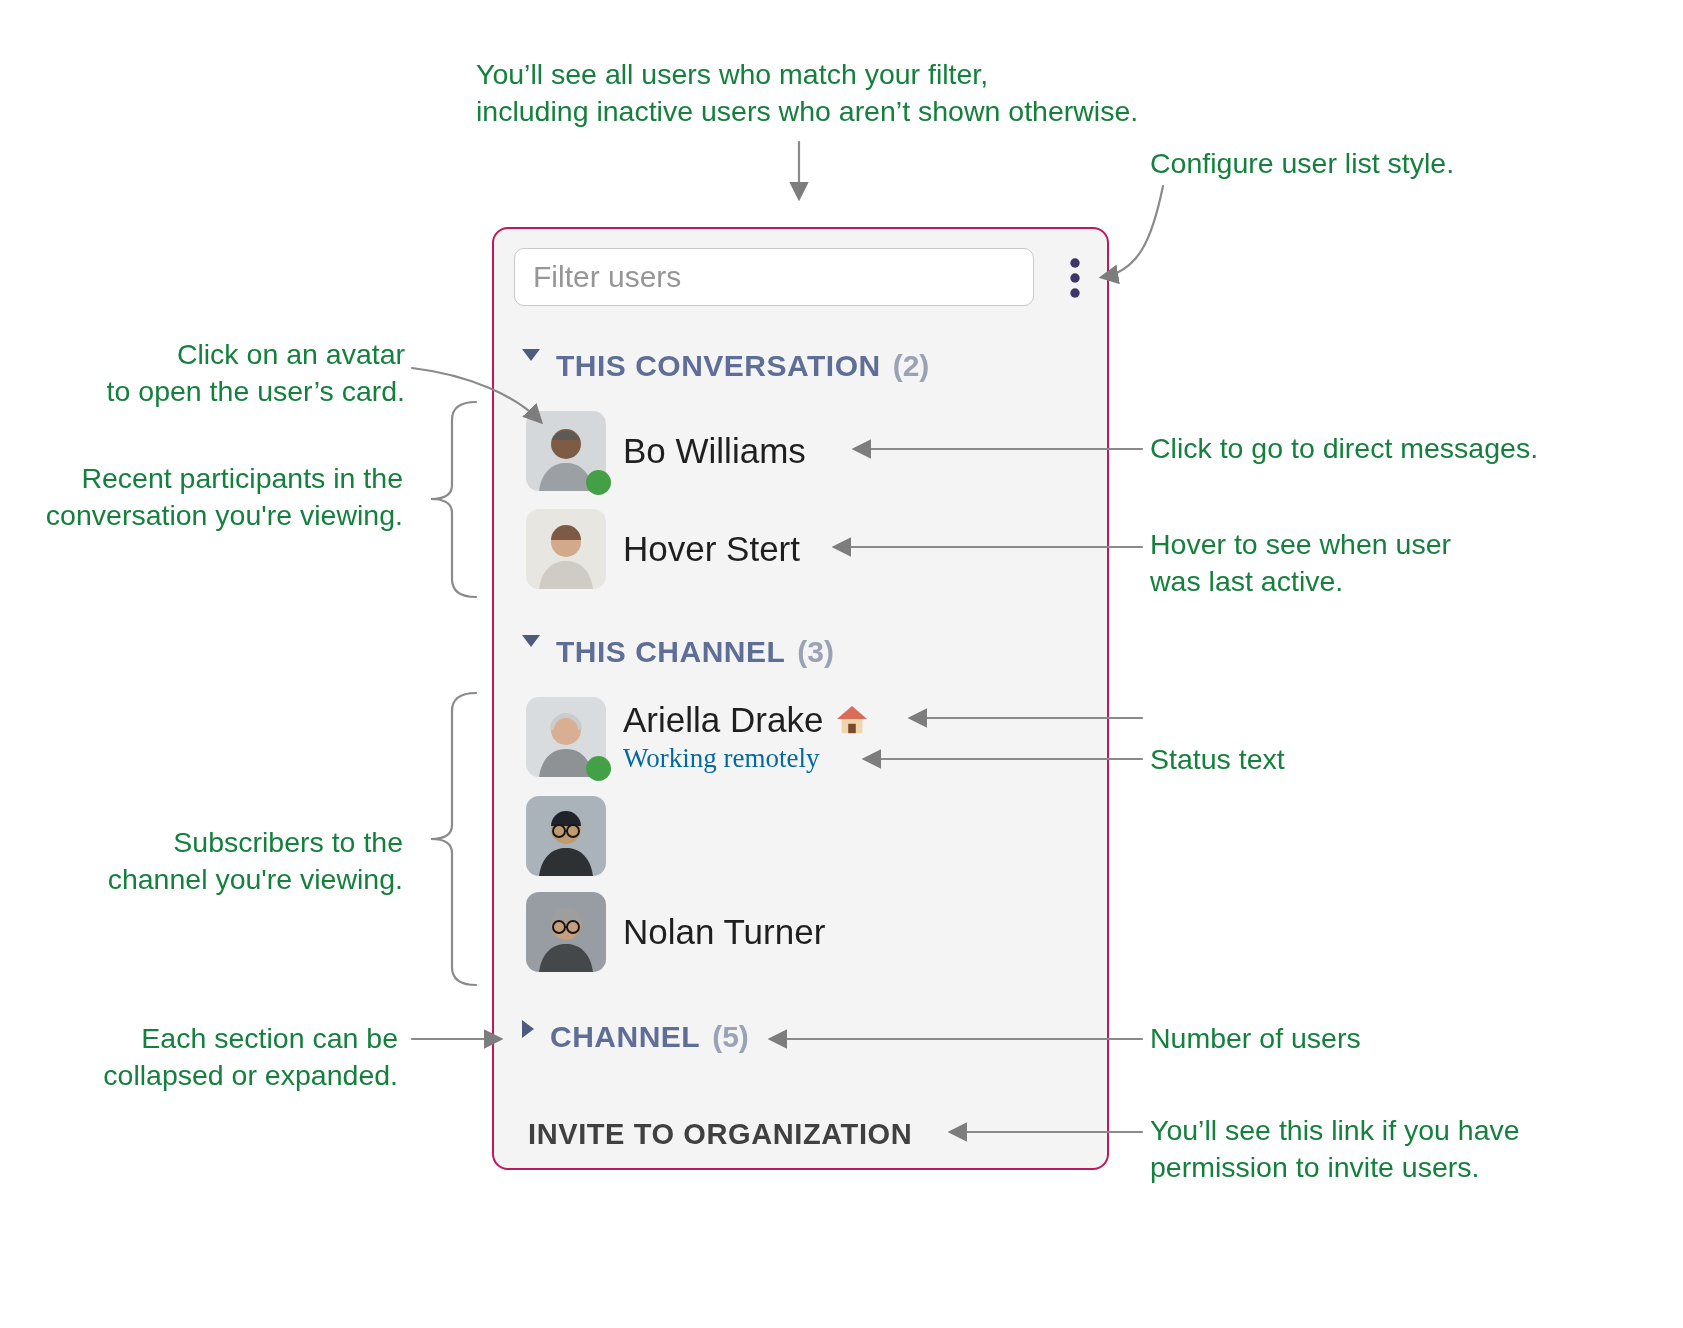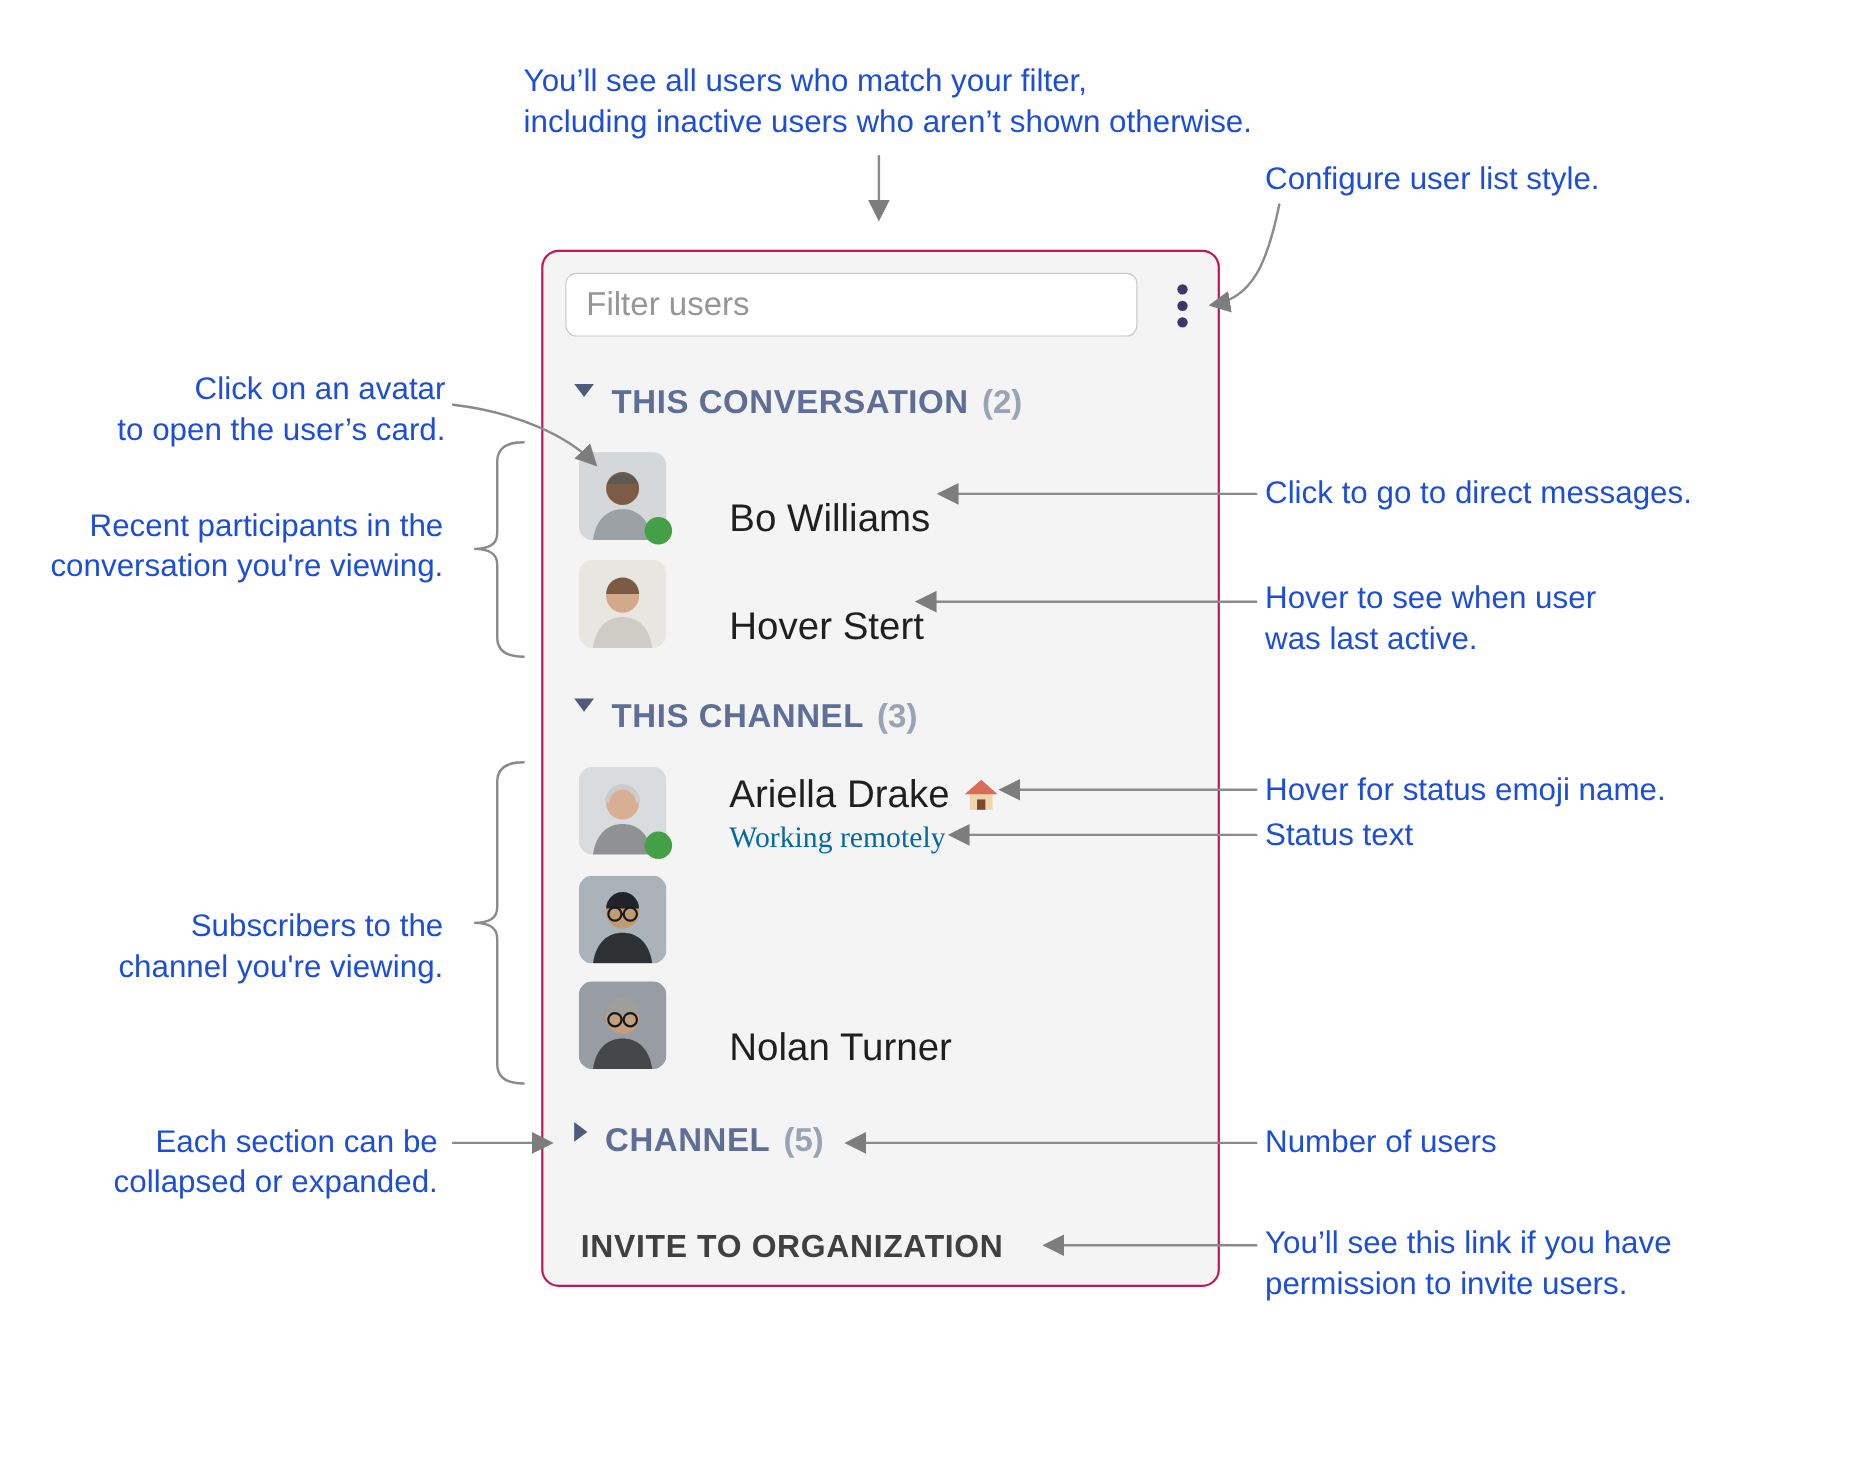--- a/index.html
+++ b/index.html
@@ -23,38 +23,38 @@
   .tri-right{width:0;height:0;border-top:9px solid transparent;border-bottom:9px solid transparent;
          border-left:12px solid #4d5b7c;}
   .sec-label{font-size:30px;font-weight:bold;color:#5e6e96;letter-spacing:0.5px;}
   .sec-count{font-size:30px;font-weight:bold;color:#9aa3b5;margin-left:-4px;}
 
   .user-row{position:absolute;left:32px;display:flex;align-items:center;gap:17px;cursor:pointer;}
   .avatar-wrap{position:relative;width:80px;height:80px;flex:none;}
   .avatar-img{width:80px;height:80px;border-radius:13px;overflow:hidden;}
   .avatar-img svg{display:block;width:100%;height:100%;}
   .presence-dot{position:absolute;right:-5px;bottom:-4px;width:25px;height:25px;border-radius:50%;background:#43a047;}
-  .user-text{display:flex;flex-direction:column;justify-content:flex-end;height:80px;margin-left:40px;}
+  .user-text{display:flex;flex-direction:column;justify-content:center;height:80px;}
   .user-name{font-size:35px;color:#1f1f1f;display:flex;align-items:center;gap:12px;line-height:38px;}
   .user-status{font-size:27px;color:#0369a1;line-height:32px;margin-top:3px;font-family:Liberation Serif, serif;}
   .emoji-icon{display:inline-flex;}
 
   .invite-link{position:absolute;left:34px;top:884px;height:42px;display:flex;align-items:center;
          font-size:29px;font-weight:bold;color:#404040;letter-spacing:0.6px;cursor:pointer;text-align:right;}
 
   
   .u-bo .av-bg{fill:#d5d8da}.u-bo .av-skin{fill:#7e5b45}.u-bo .av-hair{fill:#5d5a56}.u-bo .av-shirt{fill:#9aa0a3}
   .u-maxy .av-bg{fill:#e8e6e1}.u-maxy .av-skin{fill:#d2a98a}.u-maxy .av-hair{fill:#7c5a43}.u-maxy .av-shirt{fill:#cfccc5}
   .u-ariella .av-bg{fill:#d9dcde}.u-ariella .av-skin{fill:#d8af92}.u-ariella .av-hair{fill:#cbcbcb}.u-ariella .av-shirt{fill:#8e9294}
   .u-kevin .av-bg{fill:#aab3ba}.u-kevin .av-skin{fill:#c29a70}.u-kevin .av-hair{fill:#20242a}.u-kevin .av-shirt{fill:#2e3134}
   .u-nolan .av-bg{fill:#979da2}.u-nolan .av-skin{fill:#c59e7d}.u-nolan .av-hair{fill:#9e9e9c}.u-nolan .av-shirt{fill:#45484b}
   .av-glasses{fill:none;stroke:#15181c;stroke-width:2;}
 
   
-  .ann{position:absolute;font-size:28.5px;line-height:37px;color:#1d4ed8;white-space:pre-line;}
+  .ann{position:absolute;font-size:28.5px;line-height:37px;color:#15803d;white-space:pre-line;}
   .ra{text-align:right;}
   .overlay{position:absolute;left:0;top:0;pointer-events:none;}
 </style>
 </head>
 <body>
 
 <div class="stage">
 
   <div class="panel">
 
@@ -197,21 +197,20 @@
 to open the user’s card.</div>
 
   <div class="ann ra" style="left:45px;top:460px;width:358px;">Recent participants in the
 conversation you're viewing.</div>
 
   <div class="ann" style="left:1150px;top:430px;">Click to go to direct messages.</div>
 
   <div class="ann" style="left:1150px;top:526px;">Hover to see when user
 was last active.</div>
 
-  <div class="ann" style="left:1150px;top:700px;">Hover for status emoji name.</div>
 
   <div class="ann" style="left:1150px;top:741px;">Status text</div>
 
   <div class="ann ra" style="left:45px;top:799px;width:358px;margin-top:25px;">Subscribers to the
 channel you're viewing.</div>
 
   <div class="ann ra" style="left:45px;top:1020px;width:353px;">Each section can be
 collapsed or expanded.</div>
 
   <div class="ann" style="left:1150px;top:1020px;">Number of users</div>

